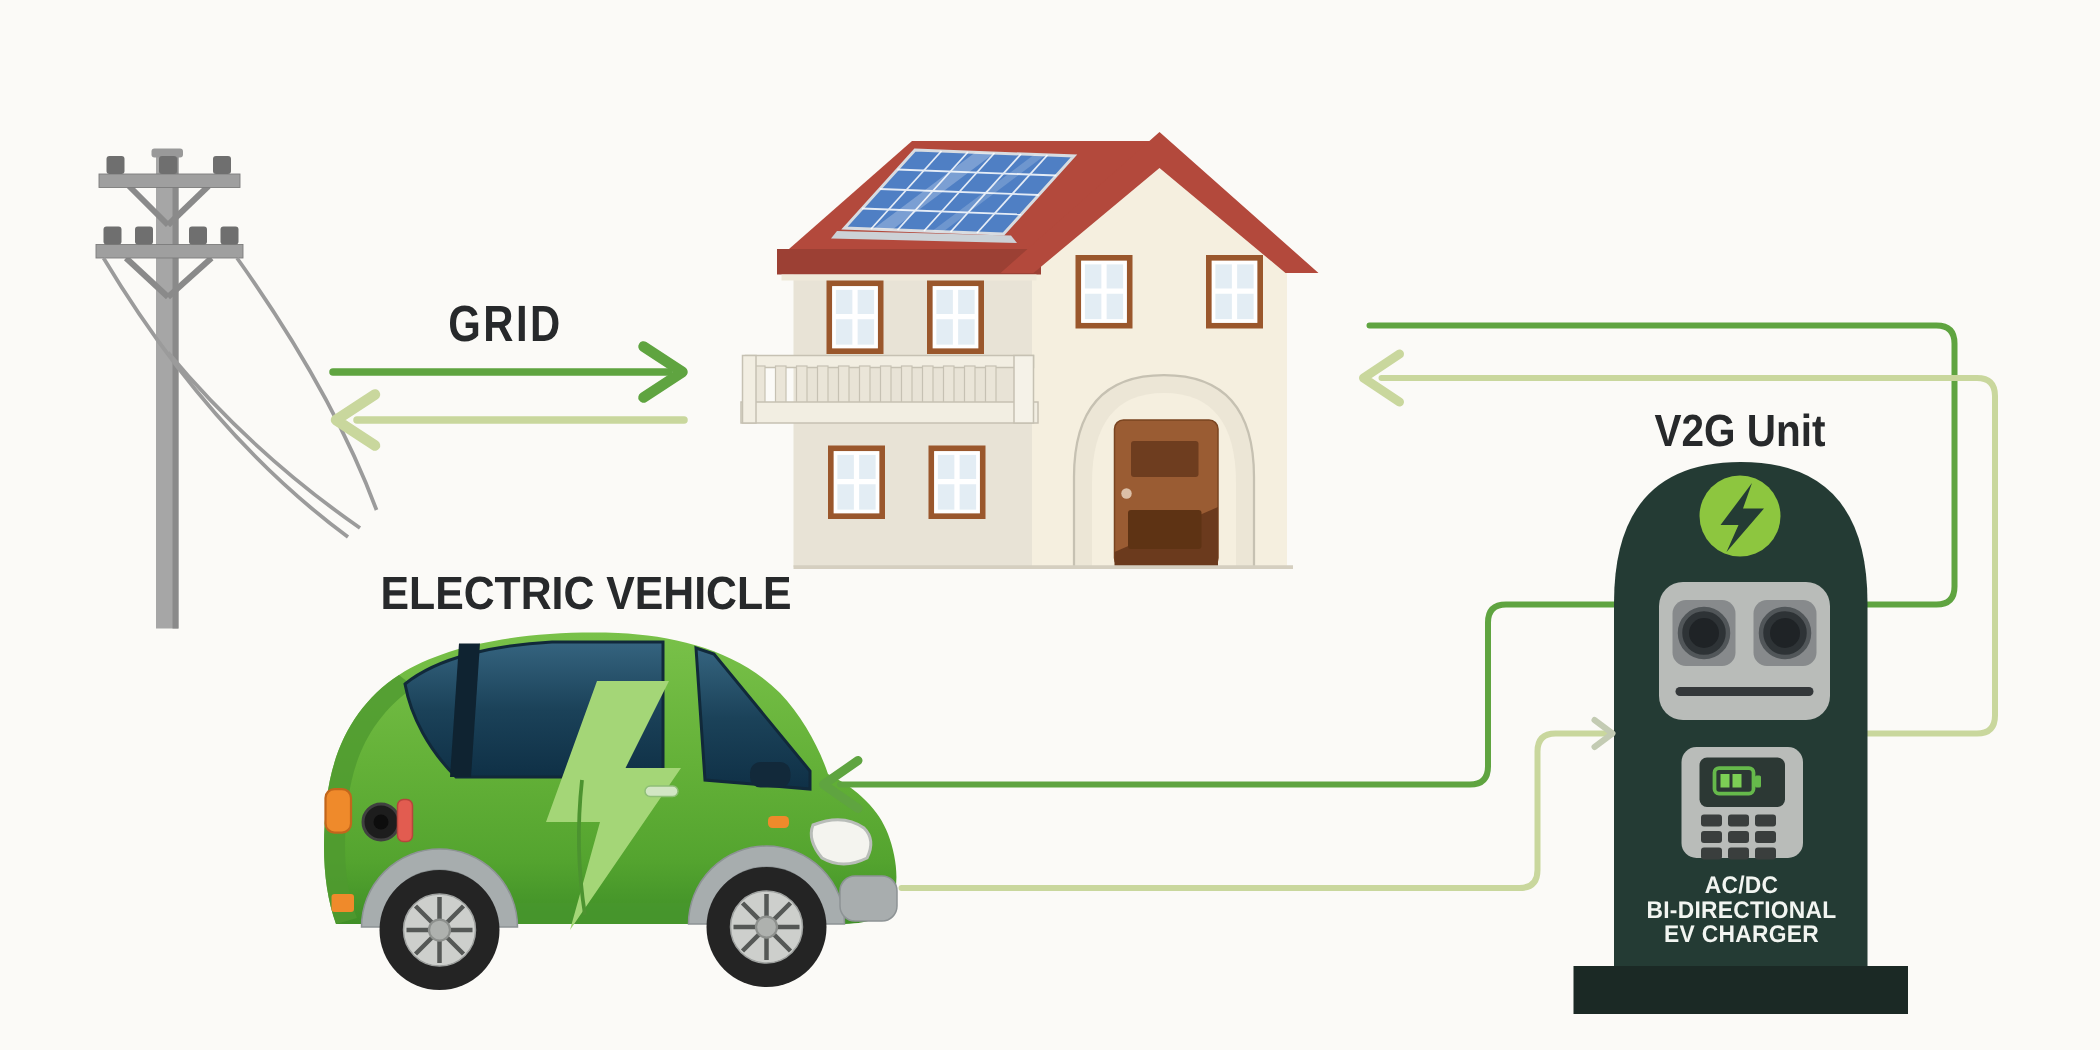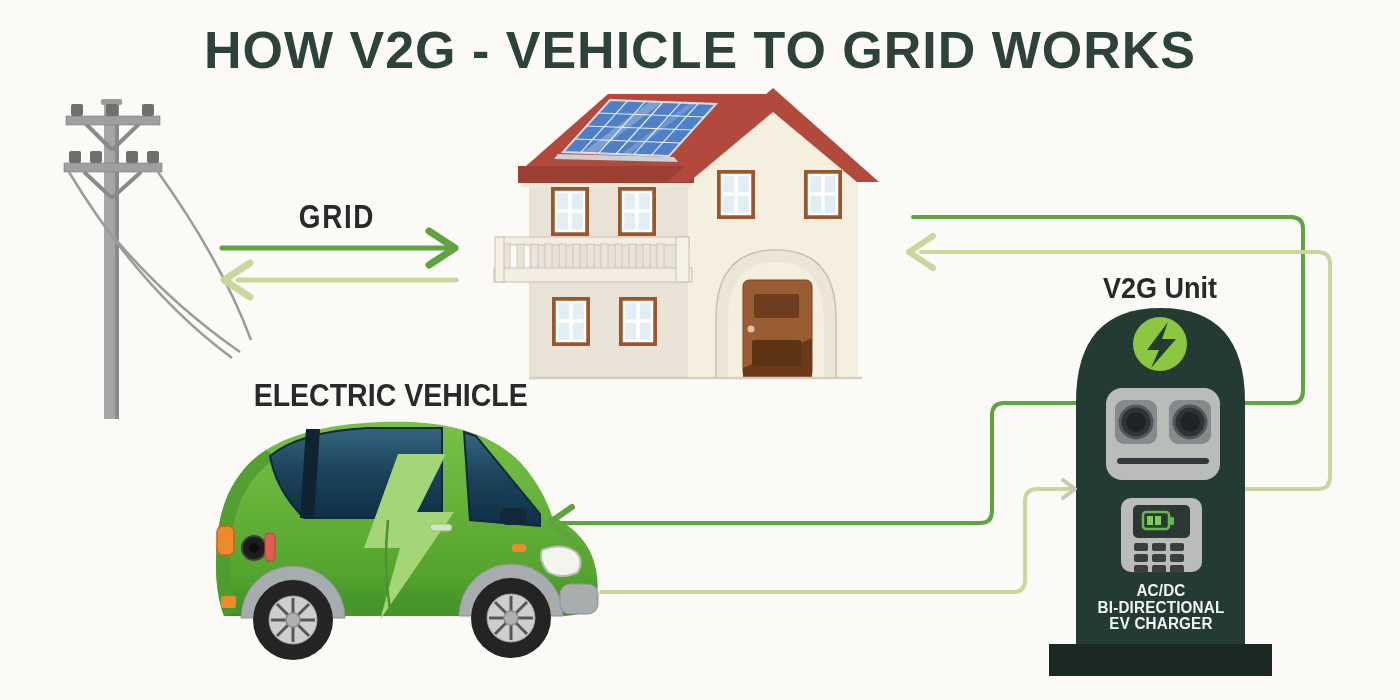--- a/index.html
+++ b/index.html
@@ -248,21 +248,20 @@
             <rect x="1170" y="554" width="14" height="8" rx="2"></rect>
         <rect x="1134" y="565" width="14" height="8" rx="2"></rect>
             <rect x="1152" y="565" width="14" height="8" rx="2"></rect>
             <rect x="1170" y="565" width="14" height="8" rx="2"></rect>
       </g>
     </g>
     <path d="M1063,480 L1075,489 L1063,498" fill="none" stroke="#c3cbb3" stroke-width="4" stroke-linecap="round" stroke-linejoin="round"></path>
   </g>
 </svg>
 
-  <div class="lbl title">HOW V2G - VEHICLE TO GRID WORKS</div>
   <div class="lbl grid-lbl">GRID</div>
   <div class="lbl ev-lbl">ELECTRIC VEHICLE</div>
   <div class="lbl unit-lbl">V2G Unit</div>
   <div class="charger-caption">
     <div>AC/DC</div>
     <div>BI-DIRECTIONAL</div>
     <div>EV CHARGER</div>
   </div>
 </div>
 

